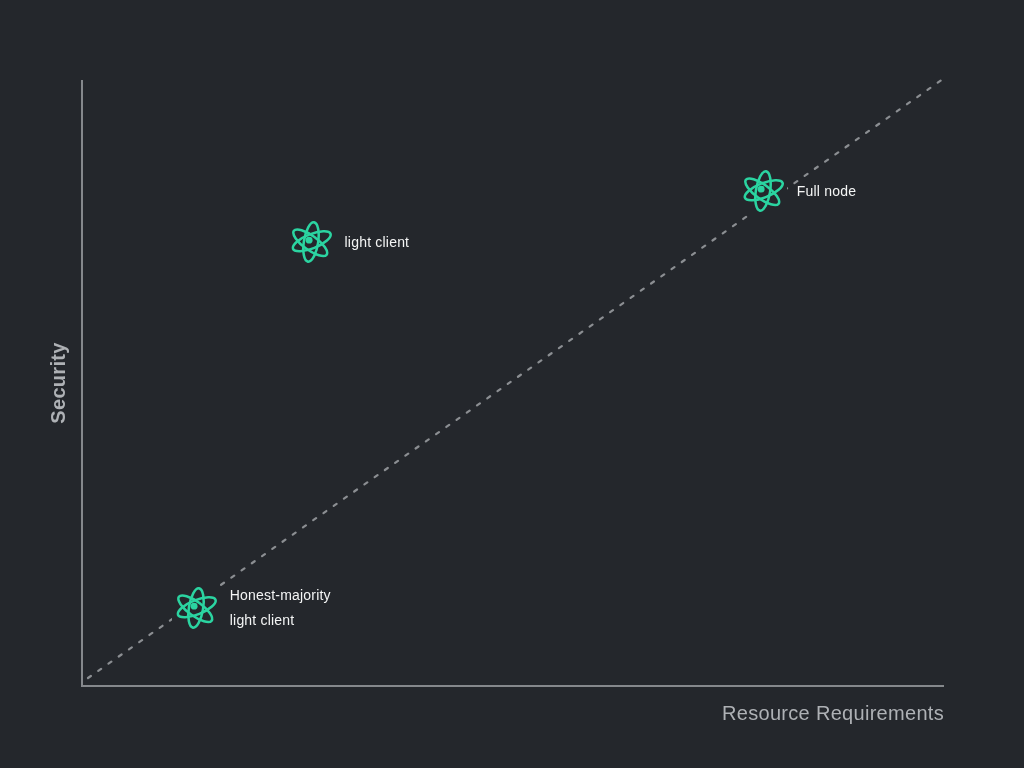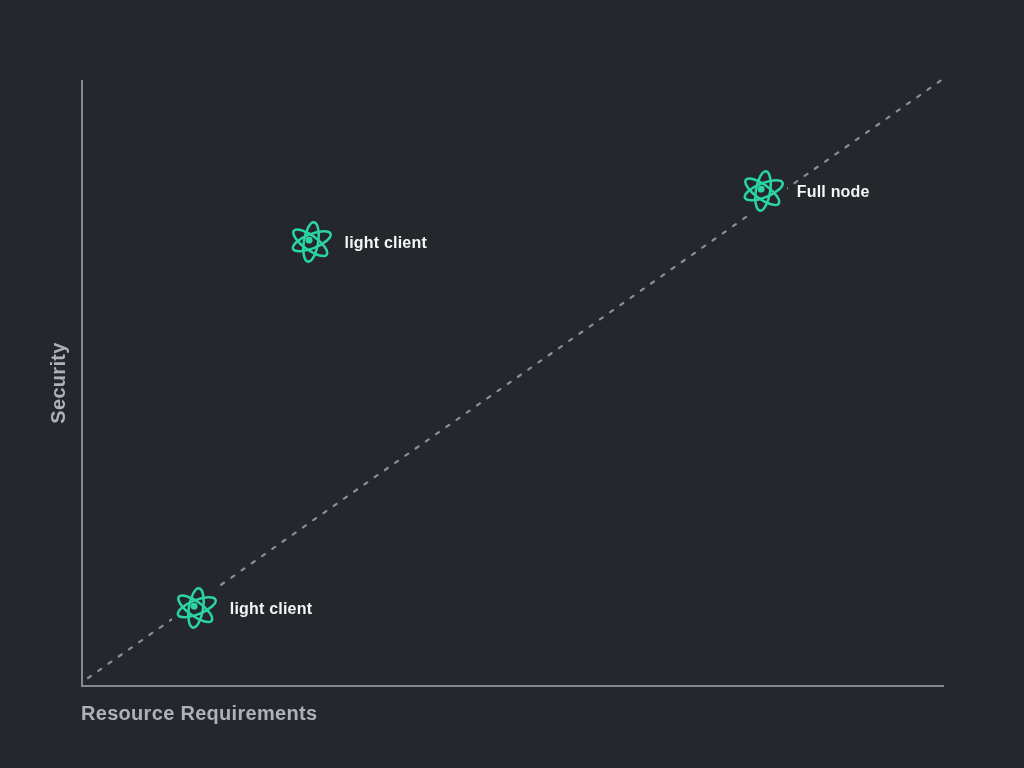--- a/index.html
+++ b/index.html
@@ -30,24 +30,24 @@
     top: 0;
     width: 1024px;
     height: 768px;
     pointer-events: none;
   }
   .xlabel {
     position: absolute;
     left: 81px;
     top: 702px;
     width: 863px;
-    text-align: left;
+    text-align: right;
     color: #aeb1b5;
     font-size: 20px;
-    font-weight: 700;
+    font-weight: 400;
     letter-spacing: 0.3px;
   }
   .ylabel {
     position: absolute;
     left: 58px;
     top: 383px;
     transform: translate(-50%, -50%) rotate(-90deg);
     color: #aeb1b5;
     font-size: 20px;
     font-weight: 700;
@@ -69,23 +69,23 @@
     flex: 0 0 48px;
   }
   .point .icon svg {
     display: block;
     width: 48px;
     height: 48px;
   }
   .point .plabel {
     margin-left: 10px;
     color: #f4f5f5;
-    font-size: 16px;
+    font-size: 14px;
     line-height: 25px;
-    font-weight: 700;
+    font-weight: 400;
     letter-spacing: 0.2px;
   }
 </style>
 </head>
 <body>
 
 <div class="canvas">
 
   <svg class="trend-svg" viewBox="0 0 1024 768" aria-hidden="true">
     <line x1="88" y1="678" x2="943" y2="79" stroke="#8b8e92" stroke-width="2.2" stroke-dasharray="3.5 9" stroke-linecap="round"></line>
@@ -102,20 +102,21 @@
       <svg viewBox="0 0 64 64" aria-hidden="true">
         <g fill="none" stroke="#2bd4a1" stroke-width="3.4" stroke-linecap="round">
           <ellipse cx="33" cy="31" rx="27" ry="9.5" transform="rotate(-22 33 31)"></ellipse>
           <ellipse cx="31" cy="33" rx="27" ry="9.5" transform="rotate(36 31 33)"></ellipse>
           <ellipse cx="32" cy="32" rx="26.5" ry="9.5" transform="rotate(99 32 32)"></ellipse>
         </g>
         <circle cx="29.5" cy="29.5" r="4.6" fill="#2bd4a1"></circle>
       </svg>
     </span>
     <span class="plabel">
+          <div>Honest-majority</div>
           <div>light client</div>
         </span>
   </div>
 
   <div class="point" style="left: 310.558px; top: 242.069px;">
     <span class="icon">
       <svg viewBox="0 0 64 64" aria-hidden="true">
         <g fill="none" stroke="#2bd4a1" stroke-width="3.4" stroke-linecap="round">
           <ellipse cx="33" cy="31" rx="27" ry="9.5" transform="rotate(-22 33 31)"></ellipse>
           <ellipse cx="31" cy="33" rx="27" ry="9.5" transform="rotate(36 31 33)"></ellipse>

